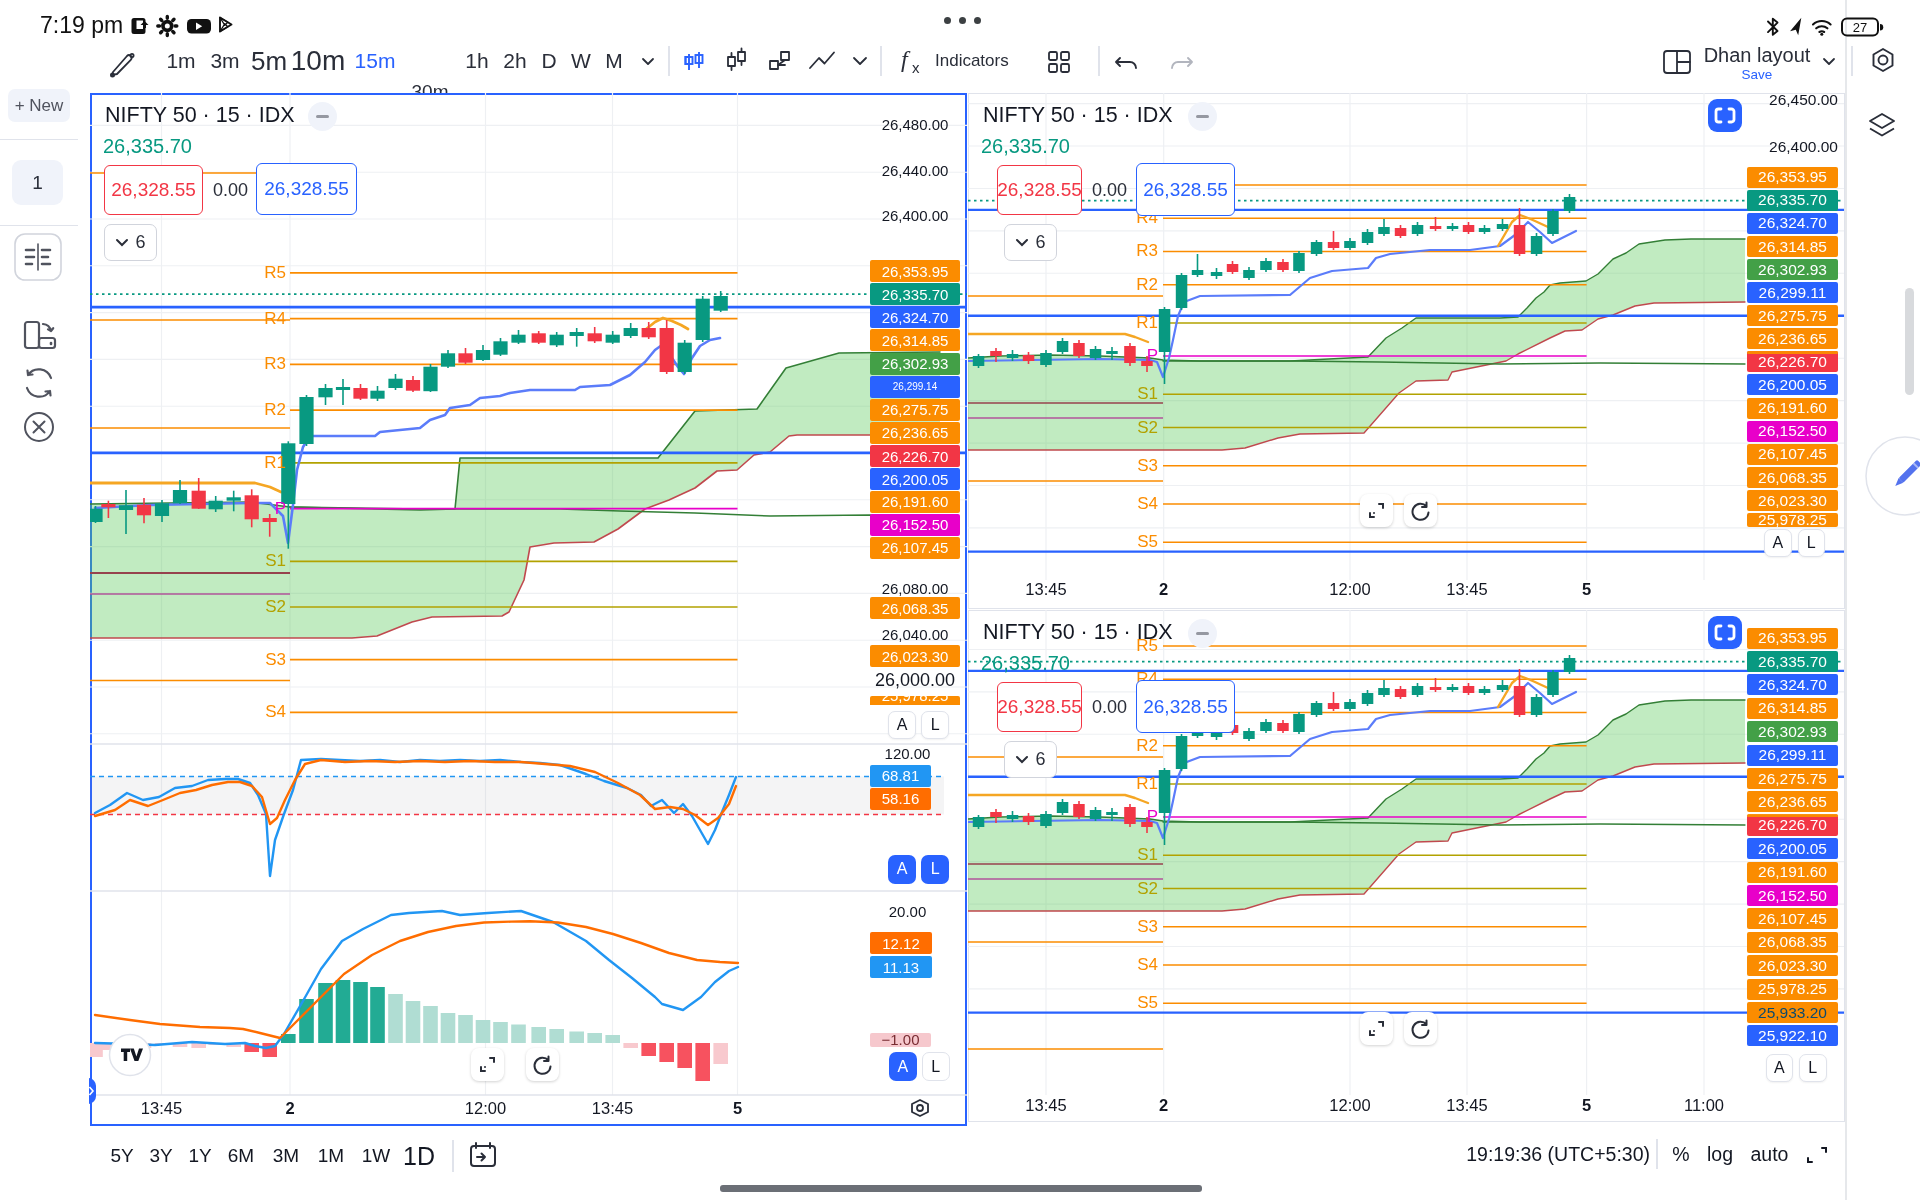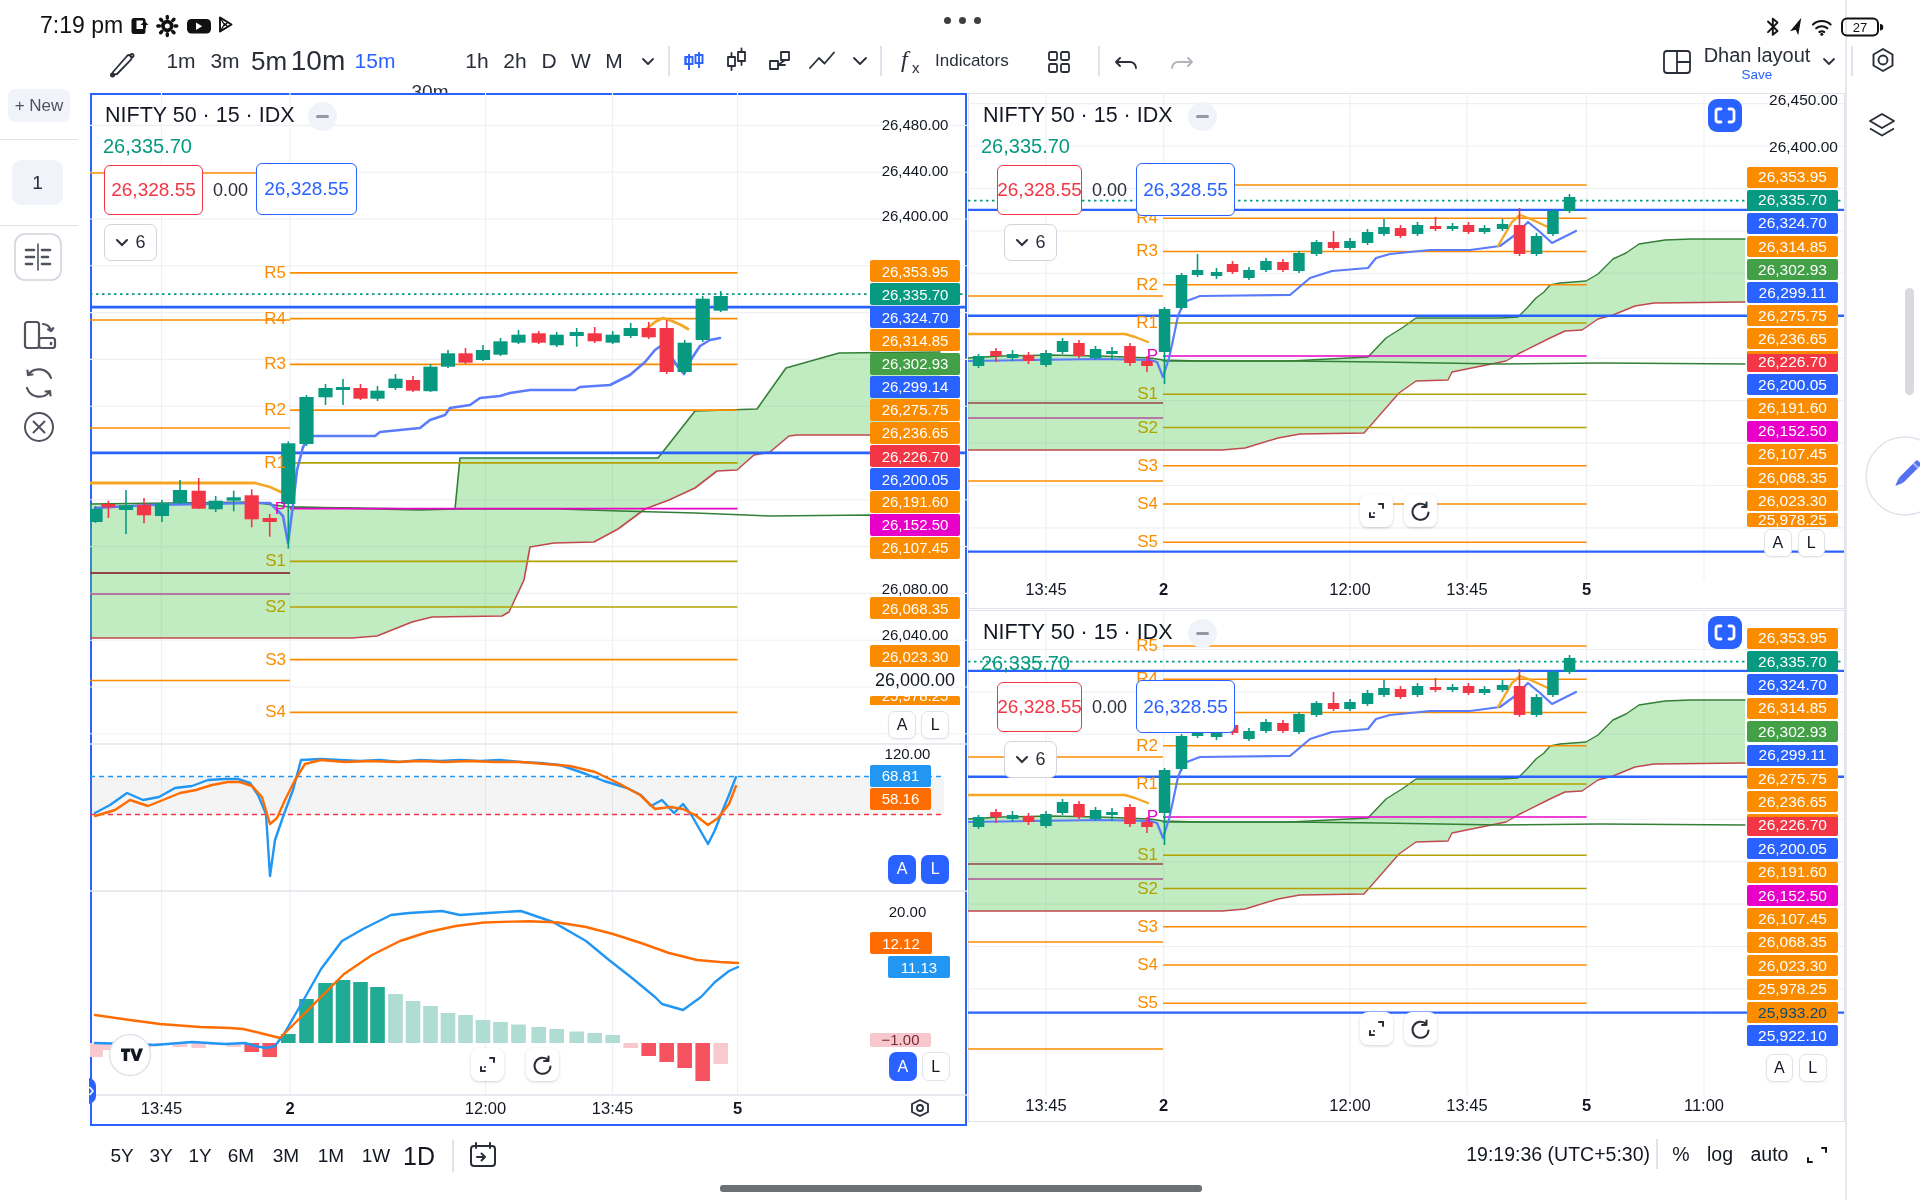--- a/index.html
+++ b/index.html
@@ -353,21 +353,21 @@
 <div style="position:absolute;left:870px;top:158.75px;width:90px;height:22.5px;display:flex;align-items:center;justify-content:center;font-size:15px;color:#131722;font-weight:400;white-space:nowrap;">26,440.00</div>
 <div style="position:absolute;left:870px;top:204.25px;width:90px;height:22.5px;display:flex;align-items:center;justify-content:center;font-size:15px;color:#131722;font-weight:400;white-space:nowrap;">26,400.00</div>
 <div style="position:absolute;left:870px;top:576.75px;width:90px;height:22.5px;display:flex;align-items:center;justify-content:center;font-size:15px;color:#131722;font-weight:400;white-space:nowrap;">26,080.00</div>
 <div style="position:absolute;left:870px;top:622.75px;width:90px;height:22.5px;display:flex;align-items:center;justify-content:center;font-size:15px;color:#131722;font-weight:400;white-space:nowrap;">26,040.00</div>
 <div style="position:absolute;left:870px;top:669.25px;width:90px;height:22.5px;display:flex;align-items:center;justify-content:center;font-size:18px;color:#131722;font-weight:400;white-space:nowrap;">26,000.00</div>
 <div style="position:absolute;left:870px;top:260px;width:90px;height:22px;background:#fb8c00;color:#fff;font-size:15px;display:flex;align-items:center;justify-content:center;border-radius:2px;line-height:1;">26,353.95</div>
 <div style="position:absolute;left:870px;top:283px;width:90px;height:22px;background:#089981;color:#fff;font-size:15px;display:flex;align-items:center;justify-content:center;border-radius:2px;line-height:1;">26,335.70</div>
 <div style="position:absolute;left:870px;top:306px;width:90px;height:22px;background:#2962ff;color:#fff;font-size:15px;display:flex;align-items:center;justify-content:center;border-radius:2px;line-height:1;">26,324.70</div>
 <div style="position:absolute;left:870px;top:329px;width:90px;height:22px;background:#fb8c00;color:#fff;font-size:15px;display:flex;align-items:center;justify-content:center;border-radius:2px;line-height:1;">26,314.85</div>
 <div style="position:absolute;left:870px;top:352.5px;width:90px;height:22px;background:#43a047;color:#fff;font-size:15px;display:flex;align-items:center;justify-content:center;border-radius:2px;line-height:1;">26,302.93</div>
-<div style="position:absolute;left:870px;top:375.5px;width:90px;height:22px;background:#2962ff;color:#fff;font-size:15px;display:flex;align-items:center;justify-content:center;border-radius:2px;line-height:1;">26,299.14</div>
+<div style="position:absolute;left:870px;top:375.5px;width:90px;height:22px;background:#2962ff;color:#fff;font-size:10px;display:flex;align-items:center;justify-content:center;border-radius:2px;line-height:1;">26,299.14</div>
 <div style="position:absolute;left:870px;top:398.5px;width:90px;height:22px;background:#fb8c00;color:#fff;font-size:15px;display:flex;align-items:center;justify-content:center;border-radius:2px;line-height:1;">26,275.75</div>
 <div style="position:absolute;left:870px;top:421.5px;width:90px;height:22px;background:#fb8c00;color:#fff;font-size:15px;display:flex;align-items:center;justify-content:center;border-radius:2px;line-height:1;">26,236.65</div>
 <div style="position:absolute;left:870px;top:445px;width:90px;height:22px;background:#f23645;color:#fff;font-size:15px;display:flex;align-items:center;justify-content:center;border-radius:2px;line-height:1;">26,226.70</div>
 <div style="position:absolute;left:870px;top:468px;width:90px;height:22px;background:#2962ff;color:#fff;font-size:15px;display:flex;align-items:center;justify-content:center;border-radius:2px;line-height:1;">26,200.05</div>
 <div style="position:absolute;left:870px;top:490.5px;width:90px;height:22px;background:#fb8c00;color:#fff;font-size:15px;display:flex;align-items:center;justify-content:center;border-radius:2px;line-height:1;">26,191.60</div>
 <div style="position:absolute;left:870px;top:513.5px;width:90px;height:22px;background:#e800c9;color:#fff;font-size:15px;display:flex;align-items:center;justify-content:center;border-radius:2px;line-height:1;">26,152.50</div>
 <div style="position:absolute;left:870px;top:536.5px;width:90px;height:22px;background:#fb8c00;color:#fff;font-size:15px;display:flex;align-items:center;justify-content:center;border-radius:2px;line-height:1;">26,107.45</div>
 <div style="position:absolute;left:870px;top:597px;width:90px;height:22px;background:#fb8c00;color:#fff;font-size:15px;display:flex;align-items:center;justify-content:center;border-radius:2px;line-height:1;">26,068.35</div>
 <div style="position:absolute;left:870px;top:645px;width:90px;height:22px;background:#fb8c00;color:#fff;font-size:15px;display:flex;align-items:center;justify-content:center;border-radius:2px;line-height:1;">26,023.30</div>
 <div style="position:absolute;left:870px;top:696px;width:90px;height:8.5px;background:#fb8c00;border-radius:2px 2px 0 0;overflow:hidden;">
@@ -375,21 +375,21 @@
   </div>
 <div style="position:absolute;left:888.4px;top:711px;width:27.5px;height:27.5px;background:#fff;border:1.2px solid #e0e3eb;border-radius:7px;display:flex;align-items:center;justify-content:center;font-size:16px;color:#131722;box-shadow:0 1px 2px rgba(0,0,0,0.06);">A</div>
 <div style="position:absolute;left:921.4px;top:711px;width:27.5px;height:27.5px;background:#fff;border:1.2px solid #e0e3eb;border-radius:7px;display:flex;align-items:center;justify-content:center;font-size:16px;color:#131722;box-shadow:0 1px 2px rgba(0,0,0,0.06);">L</div>
 <div style="position:absolute;left:855px;top:741.75px;width:105px;height:22.5px;display:flex;align-items:center;justify-content:center;font-size:15px;color:#131722;font-weight:400;white-space:nowrap;">120.00</div>
 <div style="position:absolute;left:870px;top:764.5px;width:61px;height:22px;background:#2196f3;color:#fff;font-size:15px;display:flex;align-items:center;justify-content:center;border-radius:2px;line-height:1;">68.81</div>
 <div style="position:absolute;left:870px;top:787.7px;width:61px;height:22px;background:#ff6d00;color:#fff;font-size:15px;display:flex;align-items:center;justify-content:center;border-radius:2px;line-height:1;">58.16</div>
 <div style="position:absolute;left:888.4px;top:855px;width:27.5px;height:28.5px;background:#2962ff;border-radius:7px;display:flex;align-items:center;justify-content:center;font-size:16px;color:#fff;">A</div>
 <div style="position:absolute;left:921.4px;top:855px;width:27.5px;height:28.5px;background:#2962ff;border-radius:7px;display:flex;align-items:center;justify-content:center;font-size:16px;color:#fff;">L</div>
 <div style="position:absolute;left:855px;top:899.75px;width:105px;height:22.5px;display:flex;align-items:center;justify-content:center;font-size:15px;color:#131722;font-weight:400;white-space:nowrap;">20.00</div>
 <div style="position:absolute;left:870px;top:932px;width:62px;height:22px;background:#ff6d00;color:#fff;font-size:15px;display:flex;align-items:center;justify-content:center;border-radius:2px;line-height:1;">12.12</div>
-<div style="position:absolute;left:888px;top:956px;width:62px;height:22px;background:#2196f3;color:#fff;font-size:15px;display:flex;align-items:center;justify-content:center;border-radius:2px;line-height:1;">11.13</div>
+<div style="position:absolute;left:870px;top:956px;width:62px;height:22px;background:#2196f3;color:#fff;font-size:15px;display:flex;align-items:center;justify-content:center;border-radius:2px;line-height:1;">11.13</div>
 <div style="position:absolute;left:870px;top:1032.7px;width:61px;height:14.6px;background:#f6c8cd;color:#792d33;font-size:15px;display:flex;align-items:center;justify-content:center;border-radius:2px;line-height:1;">−1.00</div>
 <div style="position:absolute;left:889px;top:1052px;width:27.5px;height:29px;background:#2962ff;border-radius:7px;display:flex;align-items:center;justify-content:center;font-size:16px;color:#fff;">A</div>
 <div style="position:absolute;left:922px;top:1052px;width:27.5px;height:29px;background:#fff;border:1.2px solid #e0e3eb;border-radius:7px;display:flex;align-items:center;justify-content:center;font-size:16px;color:#131722;">L</div>
 <svg style="position:absolute;left:908px;top:1096px" width="24" height="24" viewBox="0 0 24 24">
 <path d="M8 4 h8 l4 8 -4 8 h-8 l-4-8 z" fill="none" stroke="#2a2e39" stroke-width="1.8" stroke-linejoin="round" transform="rotate(90 12 12)"></path>
 <circle cx="12" cy="12" r="3" fill="none" stroke="#2a2e39" stroke-width="1.8"></circle>
   </svg>
 <svg style="position:absolute;left:108px;top:1033px" width="44" height="44" viewBox="0 0 44 44">
 <circle cx="22" cy="22" r="20.5" fill="#fff" stroke="#e0e3eb" stroke-width="1.5"></circle>
 <path d="M12 17 h9 v3.5 h-2.8 v9 h-3.5 v-9 H12 z" fill="#131722" transform="translate(1,-1.5)"></path>

